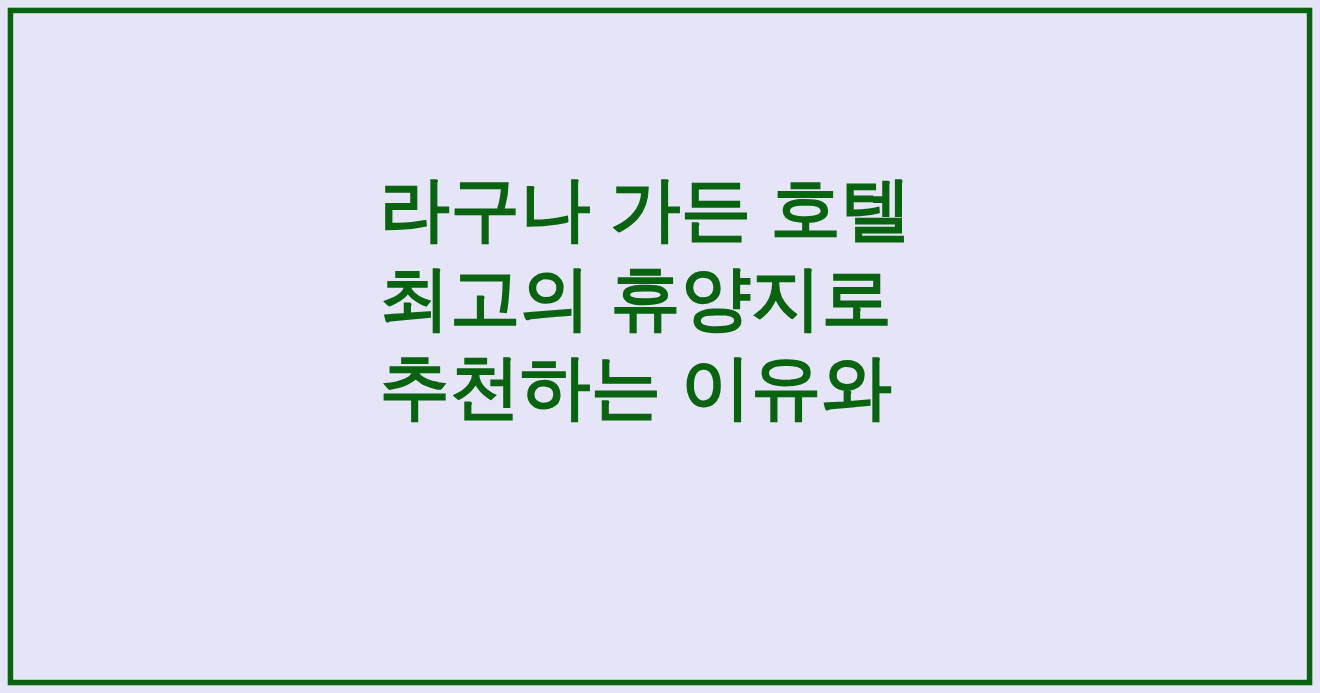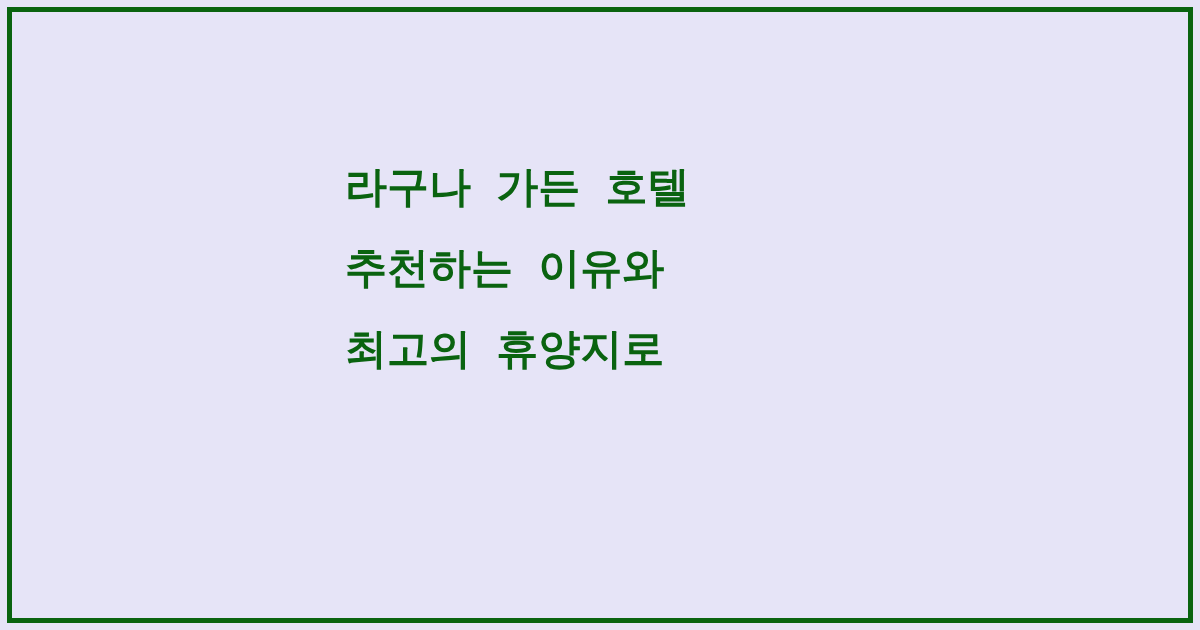--- a/index.html
+++ b/index.html
@@ -38,36 +38,36 @@
     position: absolute;
     left: 345px;
     top: 150px;
     width: 800px;
   }
 
   .headline-line {
     display: block;
     margin: 0;
     padding: 0;
-    font-family: Liberation Mono, monospace;
-    font-size: 42px;
+    font-family: Liberation Sans, sans-serif;
+    font-size: 64px;
     font-weight: 700;
     line-height: 81px;
     letter-spacing: 0px;
     color: #0a6310;
     white-space: nowrap;
     text-align: left;
   }
 </style>
 </head>
 <body>
 
 <div class="poster">
 
   <div class="poster-frame"></div>
 
   <div class="headline-block">
     <span class="headline-line">라구나 가든 호텔</span>
+    <span class="headline-line">최고의 휴양지로</span>
     <span class="headline-line">추천하는 이유와</span>
-    <span class="headline-line">최고의 휴양지로</span>
   </div>
 
 </div>
 
 </body></html>

